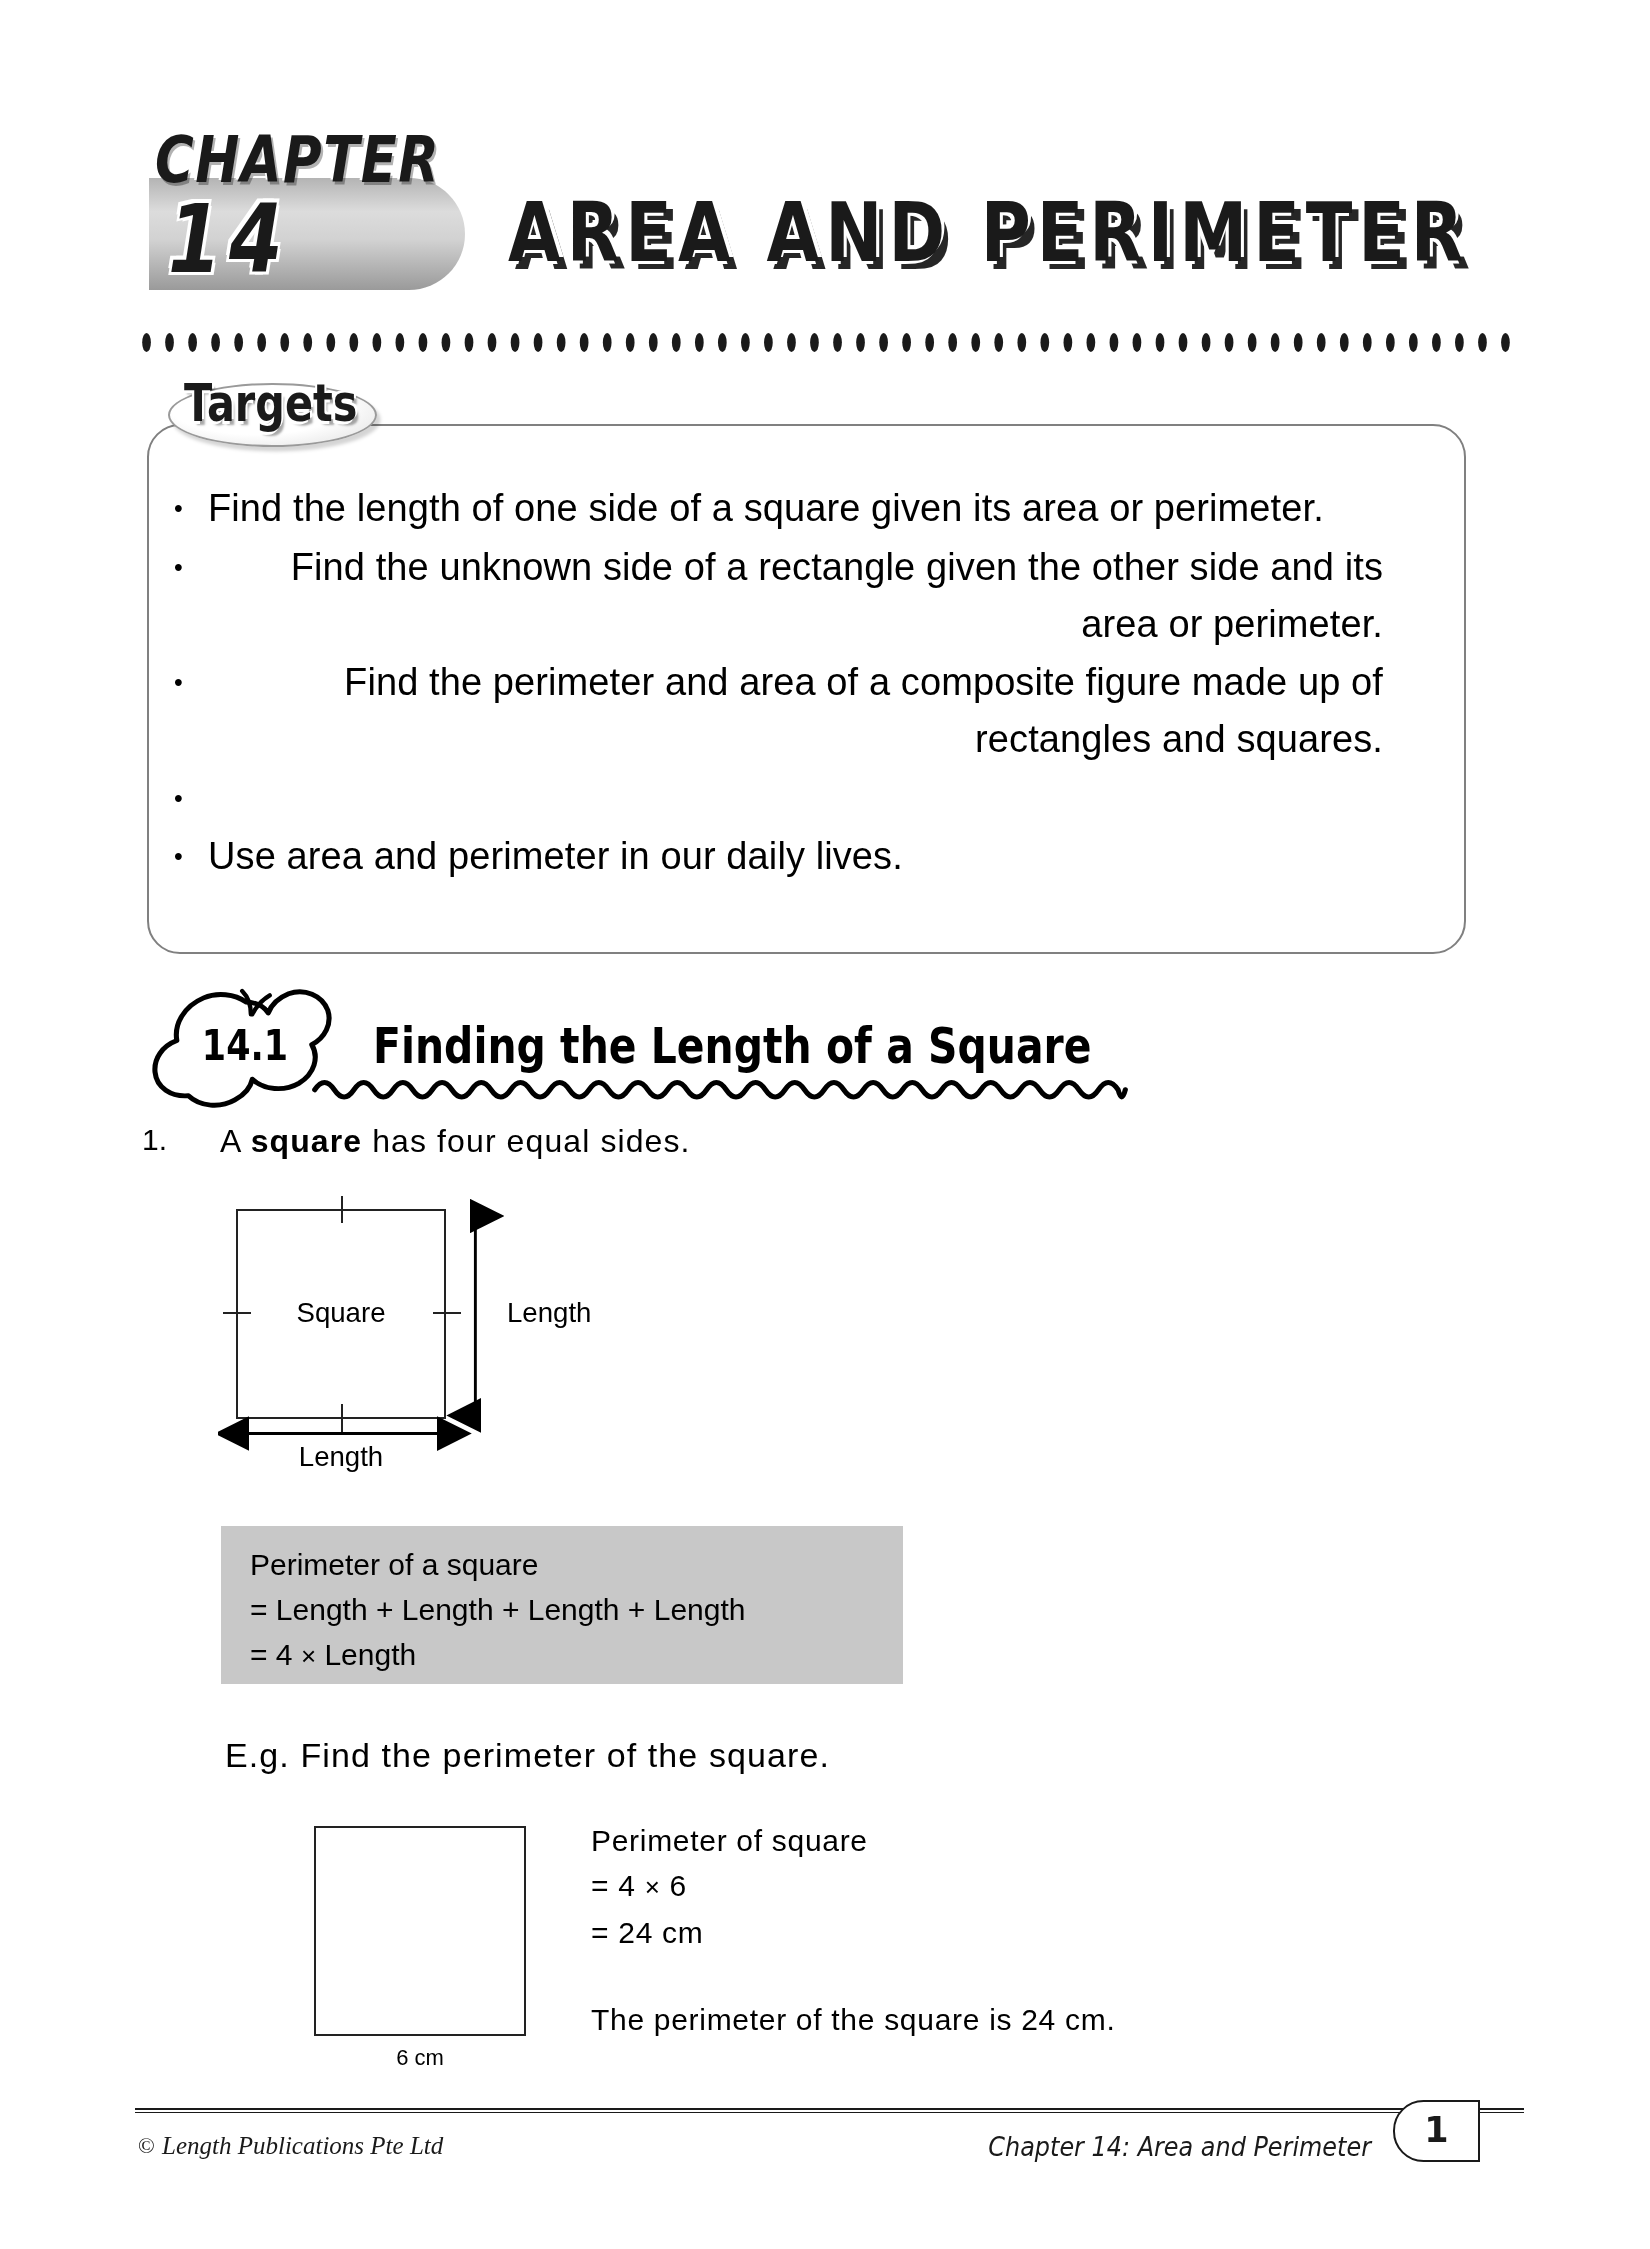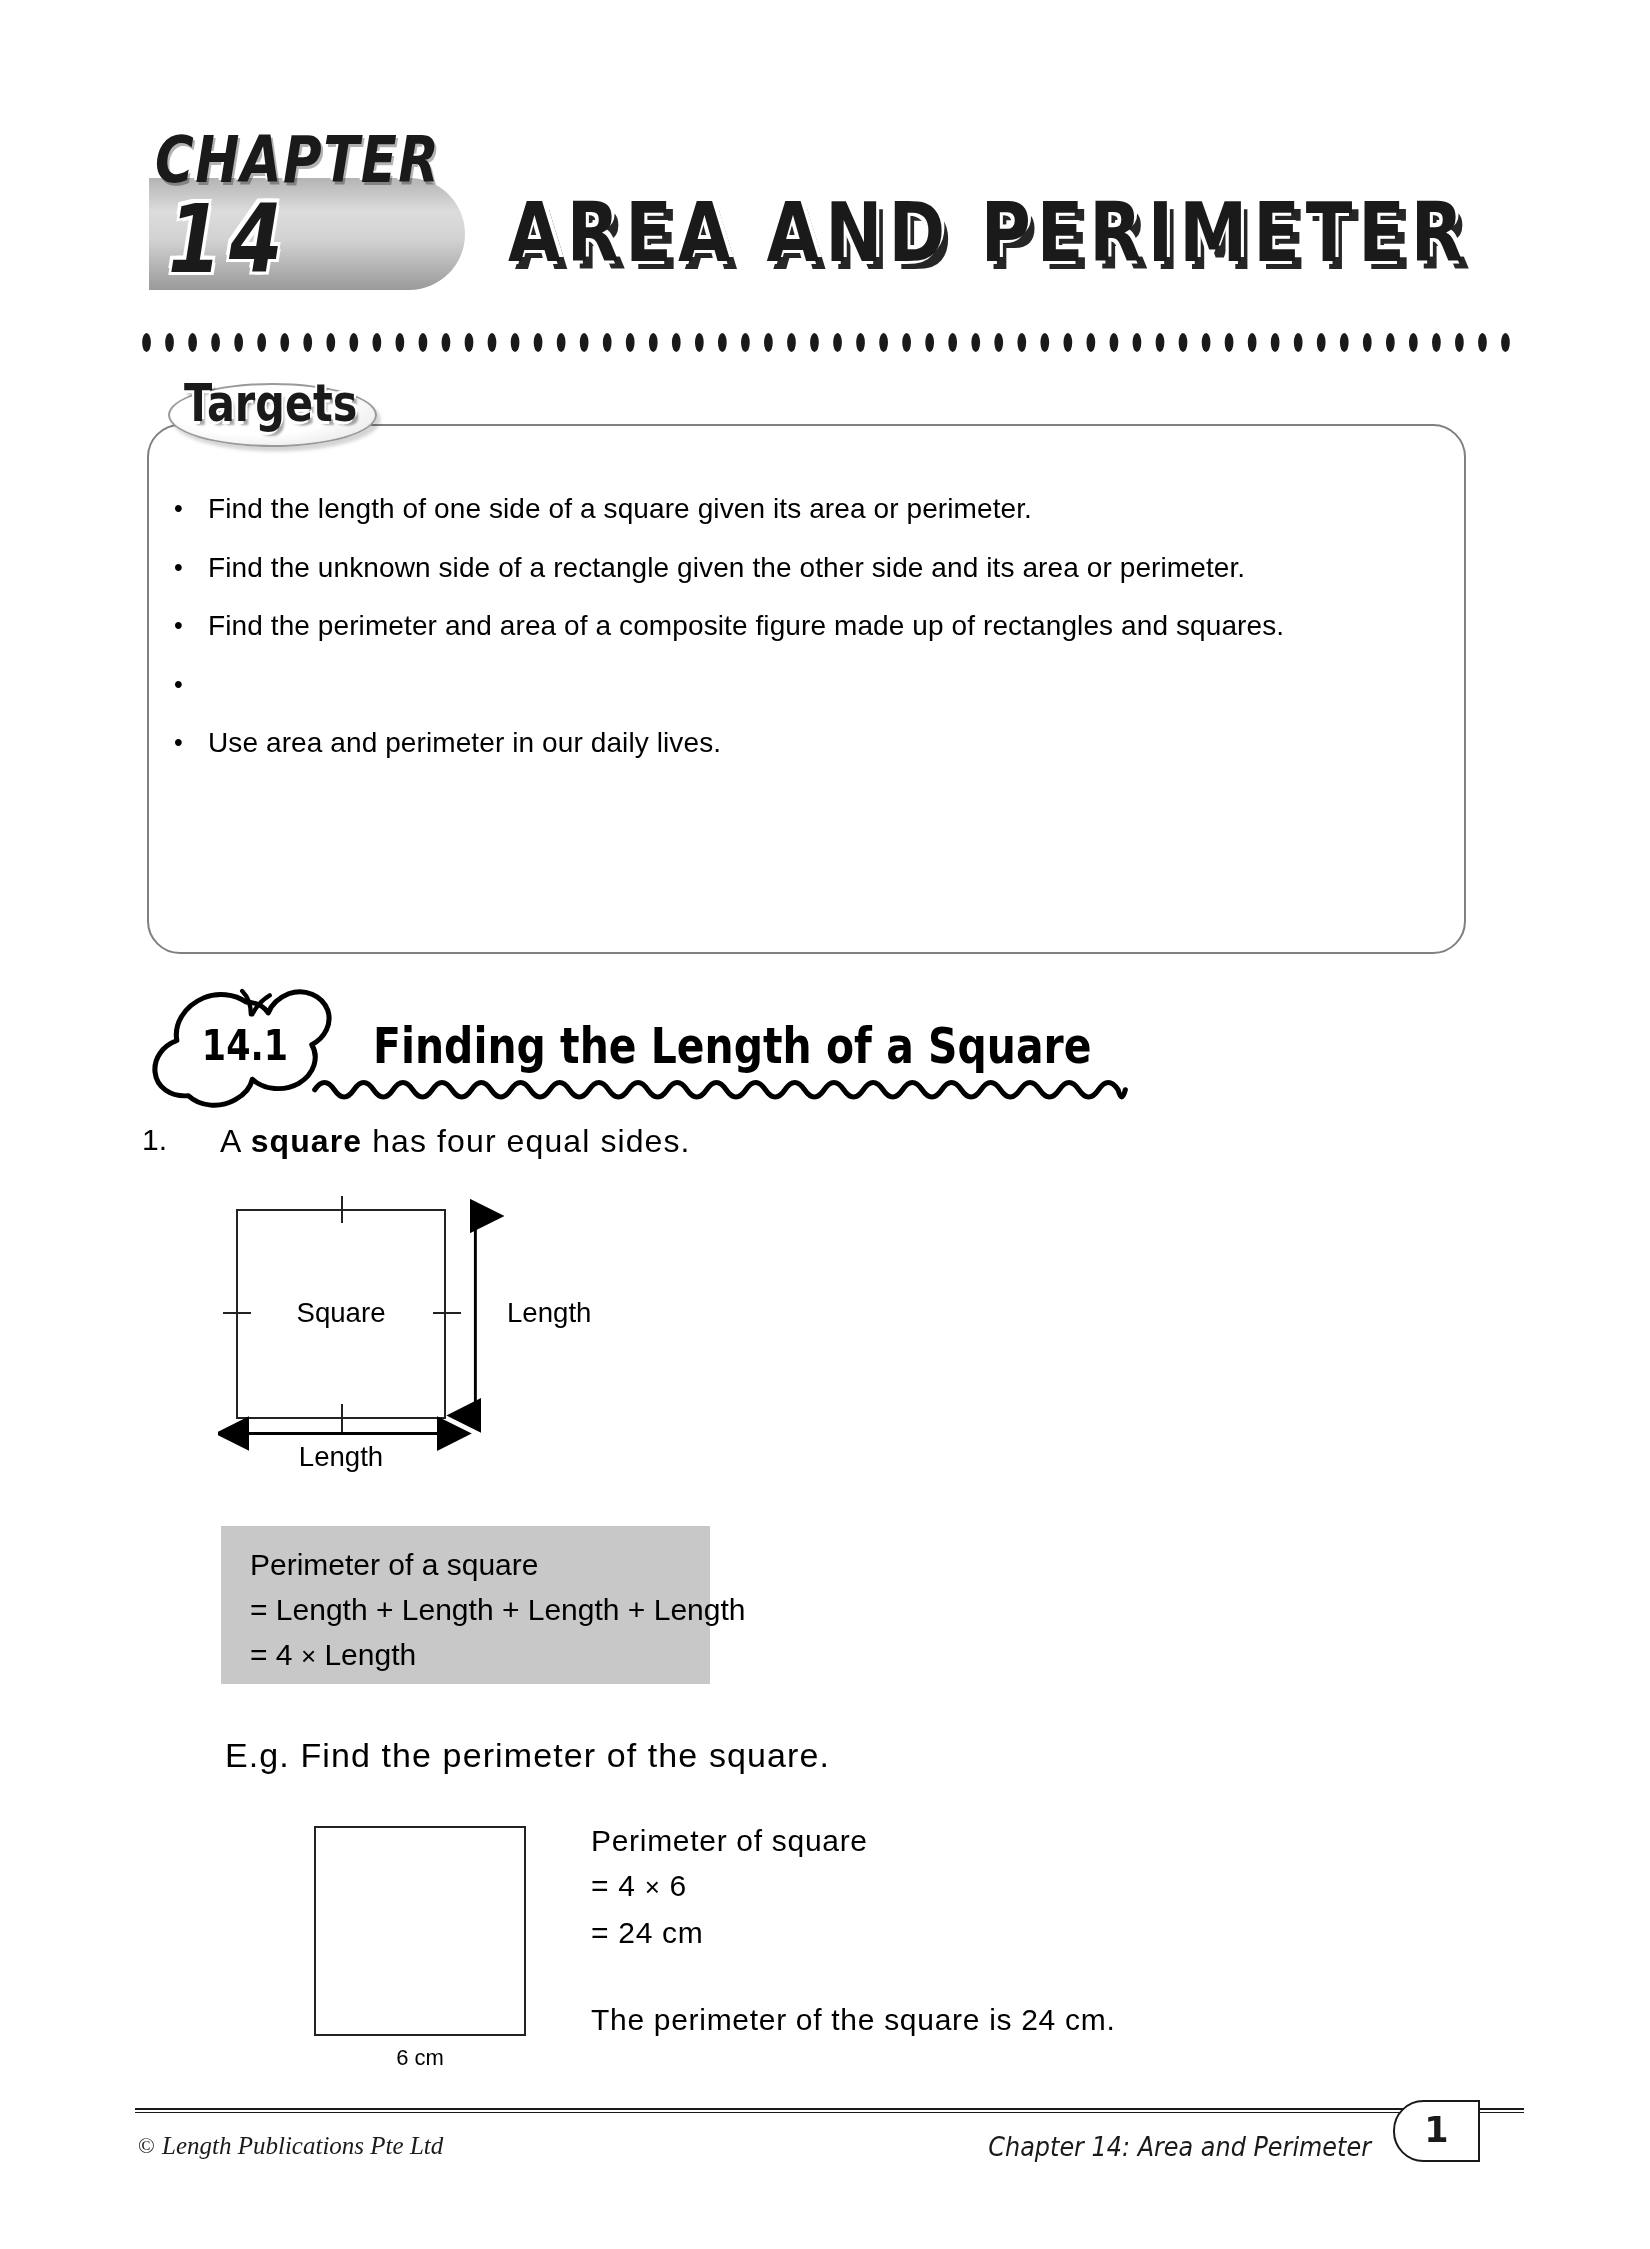--- a/index.html
+++ b/index.html
@@ -126,21 +126,21 @@
   }
   .target-bullet {
     width: 59px;
     flex: 0 0 59px;
     text-align: center;
     font-size: 25px;
     line-height: 57px;
     color: #000;
   }
   .target-text {
-    font-size: 28px;
+    font-size: 38px;
     line-height: 57px;
     letter-spacing: 0.1px;
     max-width: 1175px;
     color: #000;
     text-align: right;
   }
 
   
   #section-heading {
     position: absolute;
@@ -230,21 +230,21 @@
     left: 18px; top: 247px;
     width: 210px;
     text-align: center;
     font-size: 27.6px;
   }
 
   
   #formula-box {
     position: absolute;
     left: 221px; top: 1526px;
-    width: 489px; height: 158px;
+    width: 682px; height: 158px;
     background: #c8c8c8;
   }
   #formula-lines {
     position: absolute;
     left: 29px; top: 16px;
   }
   .formula-line {
     font-size: 30px;
     line-height: 45px;
     color: #000;

